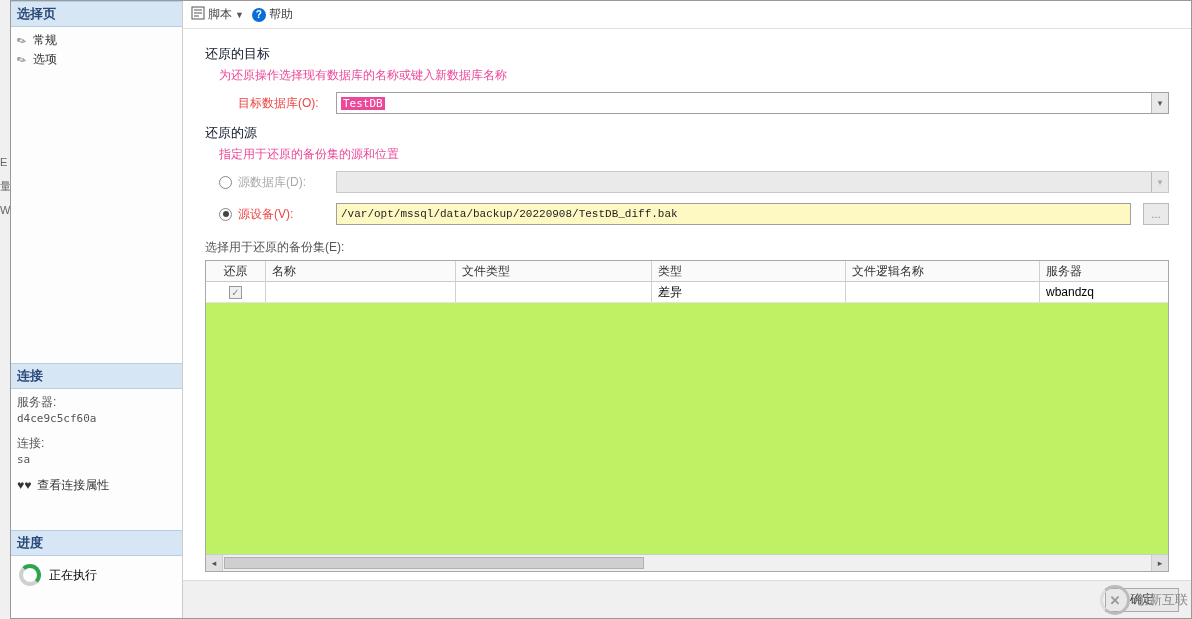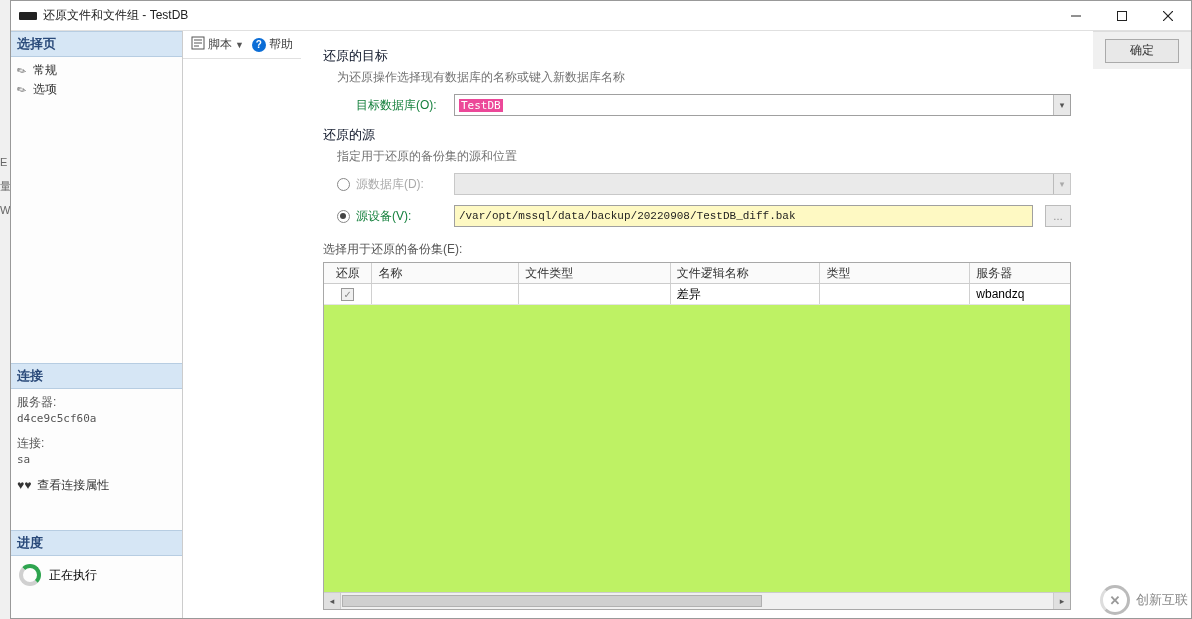--- a/index.html
+++ b/index.html
@@ -99,20 +99,21 @@
     width: 22px; height: 22px;
     border: 4px solid #d0d0d0;
     border-top-color: #2ea44f;
     border-right-color: #2ea44f;
     border-radius: 50%;
   }
   
   .main {
     flex: 1;
     display: flex;
+    flex-direction: column;
     min-width: 0;
   }
   .toolbar {
     height: 28px;
     display: flex; align-items: center;
     padding: 0 8px;
     gap: 8px;
     border-bottom: 1px solid #e0e0e0;
   }
   .toolbar .tool {
@@ -131,40 +132,40 @@
     flex: 1; overflow: hidden;
     padding: 16px 22px 8px 22px;
     display: flex; flex-direction: column;
     min-height: 0;
   }
   .grp-head {
     color: #0f172a; font-size: 13px;
     margin-bottom: 4px;
   }
   .grp-sub {
-    color: #737373; font-size: 12px;
+    color: #ec4899; font-size: 12px;
     padding-left: 14px;
     margin-bottom: 8px;
   }
   .formrow {
     display: flex; align-items: center;
     padding-left: 14px; margin-bottom: 10px;
     gap: 6px;
   }
   .formrow .radio {
     width: 13px; height: 13px; border-radius: 50%;
     border: 1px solid #888; background: #fff;
     display: flex; align-items: center; justify-content: center;
   }
   .formrow .radio.checked::after {
     content: ""; width: 6px; height: 6px; border-radius: 50%;
     background: #444;
   }
   .formrow .lbl {
-    width: 92px; color: #15803d; font-size: 12px;
+    width: 92px; color: #ef4444; font-size: 12px;
   }
   .formrow .lbl.disabled { color: #aaa; }
   .combo {
     flex: 1; height: 22px;
     border: 1px solid #a0a0a0;
     background: #fff;
     position: relative;
     display: flex; align-items: center;
     padding: 0 4px;
   }
@@ -295,40 +296,20 @@
 </style>
 </head>
 <body>
 
 <div class="edge-frag" style="top:150px;">E</div>
 <div class="edge-frag" style="top:174px;">量</div>
 <div class="edge-frag" style="top:198px;">W</div>
 
 <div class="window">
 
-  <div class="titlebar">
-    <div class="icon"></div>
-    <div class="title">还原文件和文件组 - TestDB</div>
-    <div class="wbtn">
-      <svg viewBox="0 0 10 10">
-          <line x1="0" y1="5" x2="10" y2="5" stroke="#222" stroke-width="1"></line>
-        </svg>
-    </div>
-    <div class="wbtn">
-      <svg viewBox="0 0 10 10">
-          <rect x="0.5" y="0.5" width="9" height="9" fill="none" stroke="#222" stroke-width="1"></rect>
-        </svg>
-    </div>
-    <div class="wbtn">
-      <svg viewBox="0 0 10 10">
-          <line x1="0" y1="0" x2="10" y2="10" stroke="#222" stroke-width="1.2"></line>
-          <line x1="10" y1="0" x2="0" y2="10" stroke="#222" stroke-width="1.2"></line>
-        </svg>
-    </div>
-  </div>
 
   <div class="body">
 
     <div class="sidebar">
       <div class="side-sec-head">选择页</div>
       <div class="side-sec-body">
         <div class="navitem">
           <span class="pen">✎</span>
           <span>常规</span>
         </div>
@@ -411,22 +392,22 @@
           <div class="ellipsis-btn">…</div>
         </div>
 
         <div style="color:#555; padding-left:0; margin-top:4px;">选择用于还原的备份集(E):</div>
 
         <div class="table-wrap">
           <div class="thead">
             <div class="th col0">还原</div>
             <div class="th col1">名称</div>
             <div class="th col2">文件类型</div>
+            <div class="th col3">类型</div>
             <div class="th col4">文件逻辑名称</div>
-            <div class="th col3">类型</div>
             <div class="th col5">服务器</div>
           </div>
           <div class="trow">
             <div class="td col0">
               <span class="chk">✓</span>
             </div>
             <div class="td col1"></div>
             <div class="td col2"></div>
             <div class="td col3">差异</div>
             <div class="td col4"></div>

